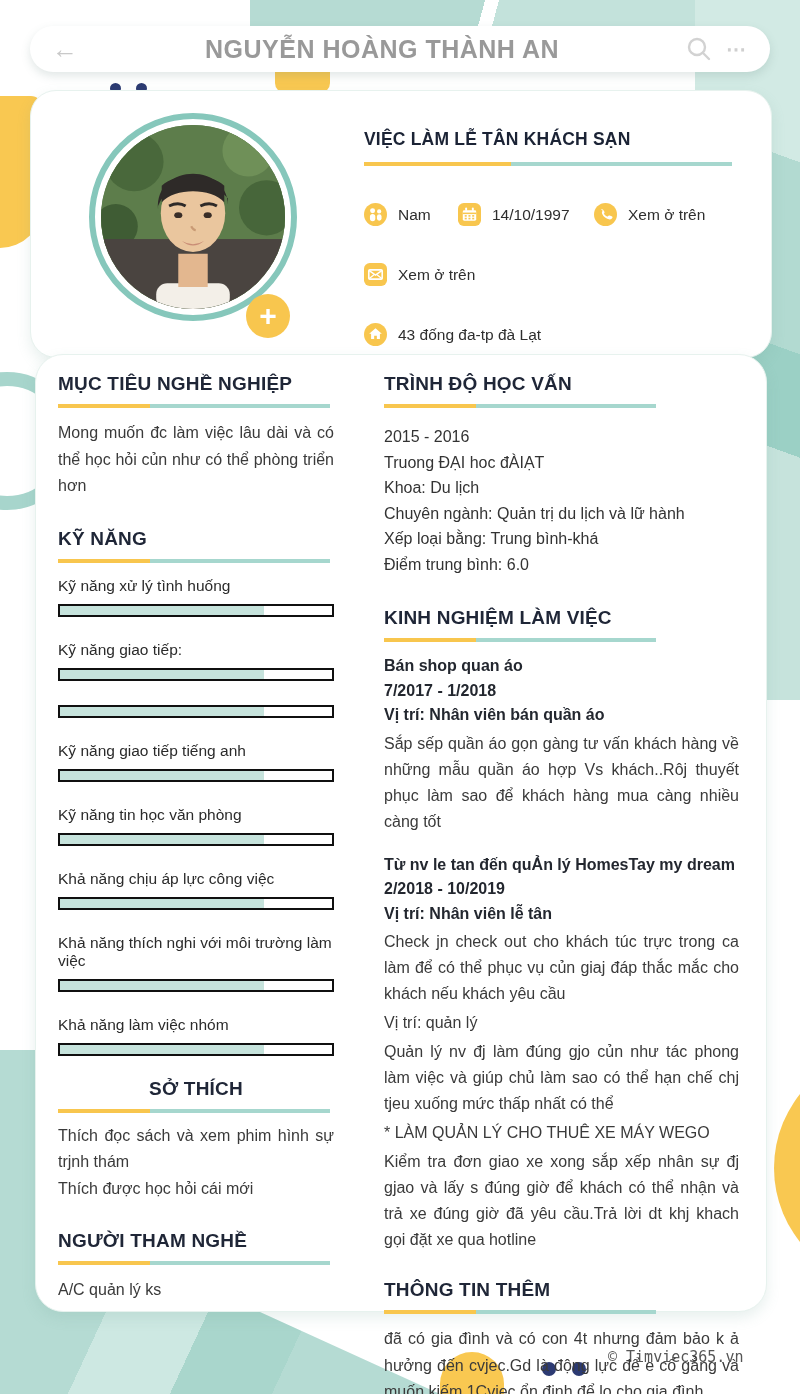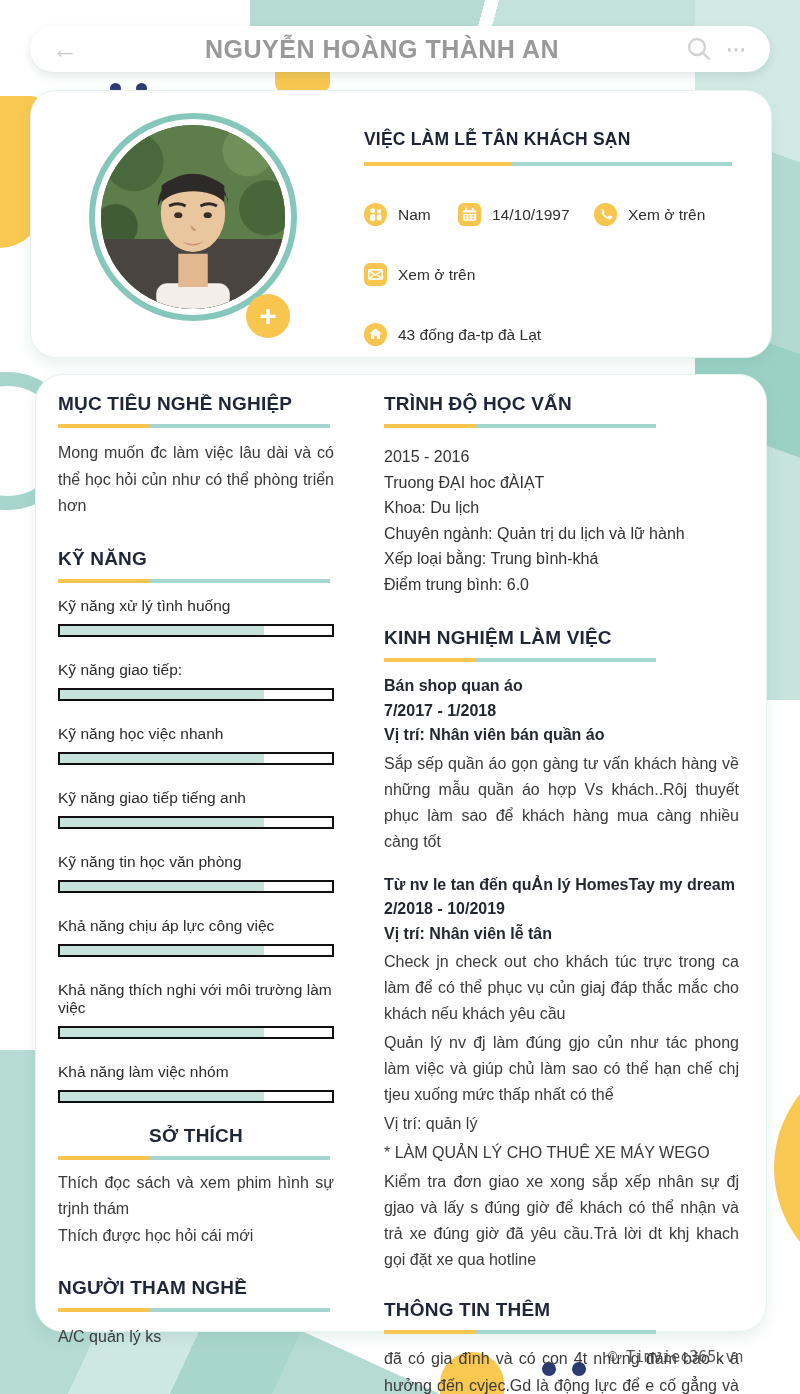--- a/index.html
+++ b/index.html
@@ -29,21 +29,21 @@
   .header-bar{position:absolute;left:30px;top:26px;width:740px;height:46px;background:#fff;border-radius:24px;
     box-shadow:0 4px 10px rgba(90,120,115,.18);z-index:5;display:flex;align-items:center;padding:0 22px;box-sizing:border-box;}
   .back-btn{font-size:26px;color:#c9c9c9;line-height:1;cursor:pointer;background:none;border:none;padding:0;font-family:inherit;}
   .header-title{flex:1;text-align:center;font-size:25px;font-weight:bold;color:#999;letter-spacing:.5px;}
   .header-right{display:flex;align-items:center;gap:14px;}
   .more-btn{font-size:20px;font-weight:bold;color:#cfcfcf;letter-spacing:2px;background:none;border:none;padding:0;cursor:pointer;}
 
   
   .card{position:absolute;background:#fff;border:1px solid #e7f2ee;box-shadow:0 6px 14px rgba(110,160,150,.16);z-index:3;}
   .profile-card{left:30px;top:90px;width:740px;height:266px;border-radius:26px;}
-  .main-card{left:35px;top:374px;width:730px;height:956px;border-radius:28px;}
+  .main-card{left:35px;top:354px;width:730px;height:956px;border-radius:28px;}
 
   
   .photo-wrap{position:absolute;left:58px;top:22px;width:208px;height:208px;border-radius:50%;
     border:6px solid #86c7bb;background:#fff;box-sizing:border-box;}
   .photo{position:absolute;left:6px;top:6px;width:184px;height:184px;border-radius:50%;overflow:hidden;background:#5a7a4a;}
   .plus-badge{position:absolute;left:151px;top:175px;width:44px;height:44px;border-radius:50%;background:#f8c64e;
     color:#fff;font-size:30px;line-height:42px;text-align:center;font-weight:bold;border:none;cursor:pointer;z-index:4;}
   .profile-info{position:absolute;left:333px;top:38px;width:372px;}
   .job-title{font-size:17.5px;font-weight:bold;color:#1b2335;letter-spacing:.2px;margin:0;}
   .title-rule{height:4px;margin-top:12px;width:368px;background:linear-gradient(90deg,#f8c64e 0 40%,#a6d7ce 40%);}
@@ -226,21 +226,20 @@
           </div>
 
           <div class="skill-item">
             <div class="skill-label">Kỹ năng giao tiếp:</div>
             <div class="skill-bar">
               <div class="skill-fill" style="width: 75%;"></div>
             </div>
           </div>
 
           <div class="skill-item">
-            <div class="skill-label">Kỹ năng học việc nhanh</div>
             <div class="skill-bar">
               <div class="skill-fill" style="width: 75%;"></div>
             </div>
           </div>
 
           <div class="skill-item">
             <div class="skill-label">Kỹ năng giao tiếp tiếng anh</div>
             <div class="skill-bar">
               <div class="skill-fill" style="width: 75%;"></div>
             </div>
@@ -320,22 +319,22 @@
           </div>
       </div>
 
       <div class="job">
         <p class="job-head">Từ nv le tan đến quẢn lý HomesTay my dream</p>
         <p class="job-head">2/2018 - 10/2019</p>
         <p class="job-head">Vị trí: Nhân viên lễ tân</p>
         <div class="job-desc">
 
         <p>Check jn check out cho khách túc trực trong ca làm để có thể phục vụ củn giaj đáp thắc mắc cho khách nếu khách yêu cầu</p>
+            <p>Vị trí: quản lý</p>
             <p>Quản lý nv đj làm đúng gjo củn như tác phong làm việc và giúp chủ làm sao có thể hạn chế chj tjeu xuống mức thấp nhất có thể</p>
-            <p>Vị trí: quản lý</p>
             <p>* LÀM QUẢN LÝ CHO THUÊ XE MÁY WEGO</p>
             <p>Kiểm tra đơn giao xe xong sắp xếp nhân sự đj gjao và lấy s đúng giờ để khách có thể nhận và trả xe đúng giờ đã yêu cầu.Trả lời dt khj khach gọi đặt xe qua hotline</p>
           </div>
       </div>
 
       <h2 class="section-title" style="margin-top:26px;">THÔNG TIN THÊM</h2>
       <div class="rule"></div>
       <p class="para">đã có gia đình và có con 4t nhưng đảm bảo k ả hưởng đến cvjec.Gd là động lực để e cố gẳng và muốn kiếm 1Cvjec ổn định để lo cho gia đình</p>
     </div>
   </div>

